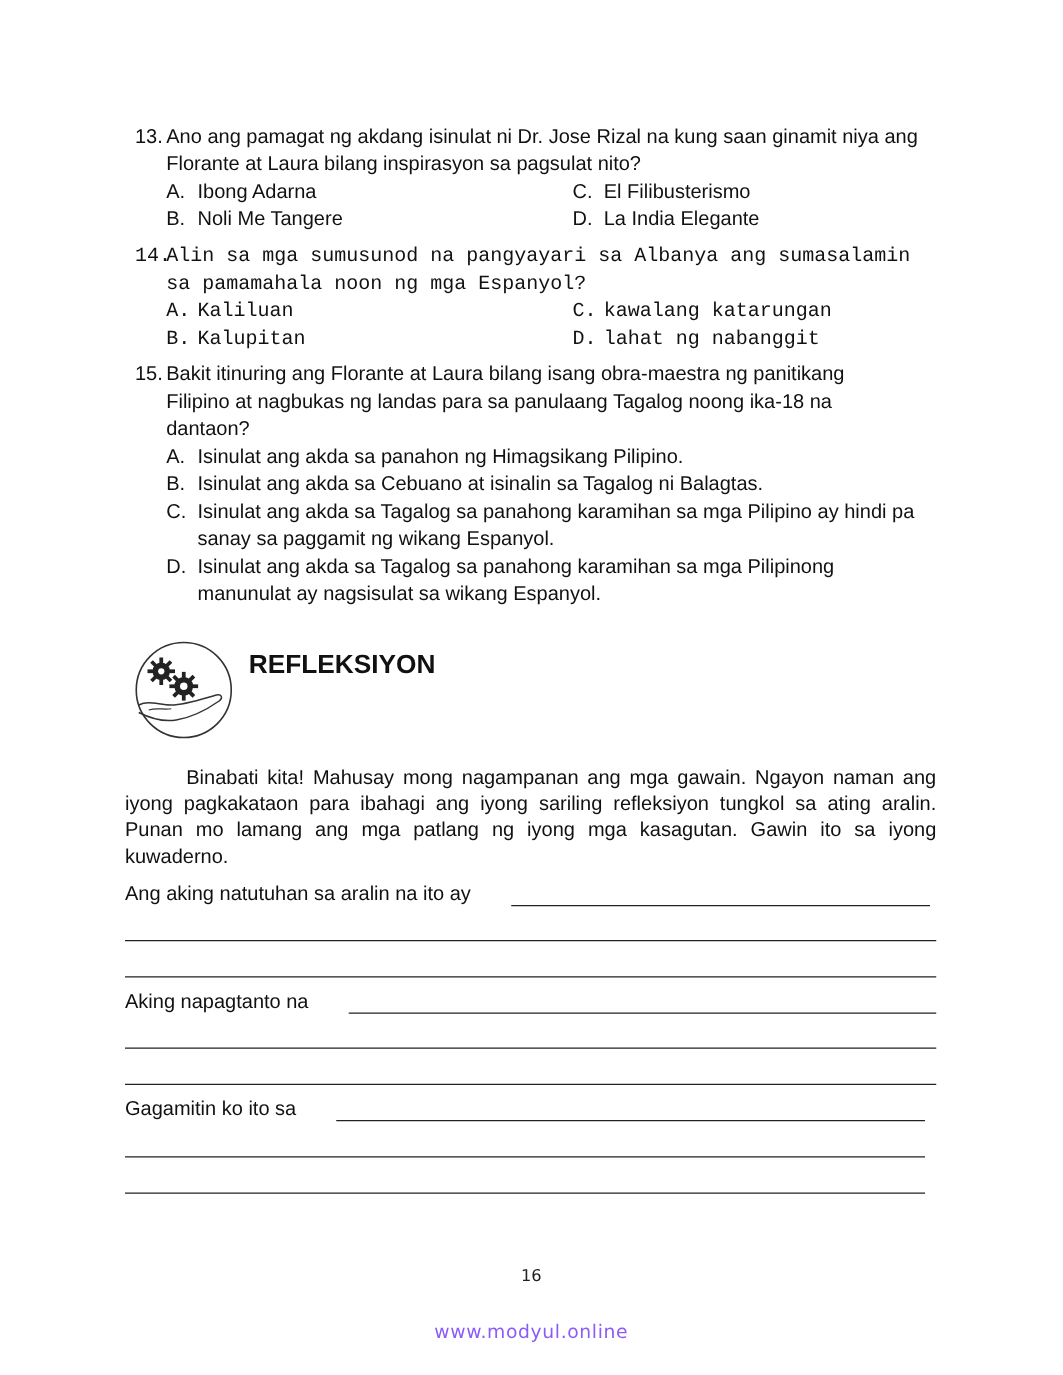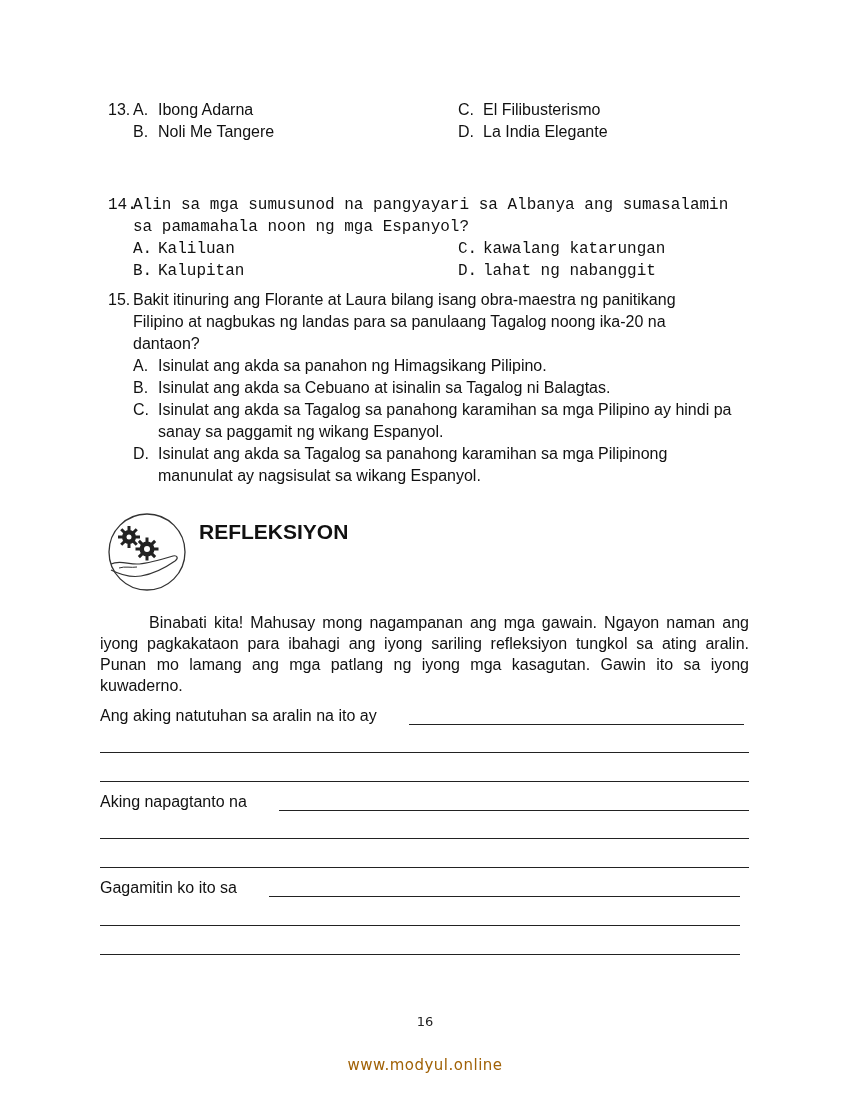--- a/index.html
+++ b/index.html
@@ -16,27 +16,28 @@
   .refl-title { font-weight: bold; font-size: 21px; margin-left: 12px; margin-top: 8px; }
   .para { position: absolute; left: 100px; top: 612px; width: 649px; line-height: 21px;
           text-align: justify; text-indent: 49px; }
   .fill { position: absolute; left: 100px; display: flex; align-items: flex-end; gap: 28px; }
   .fill .lbl { white-space: nowrap; padding-right: 4px; }
   .fill .line { flex: 1; border-bottom: 1px solid #222; height: 16px; }
   .rule { position: absolute; left: 100px; border-bottom: 1px solid #222; }
   .pagenum { position: absolute; top: 1014px; left: 0; width: 850px; text-align: center;
              font-family: "DejaVu Sans", sans-serif; font-size: 13px; color: #222; }
   .watermark { position: absolute; top: 1056px; left: 0; width: 850px; text-align: center;
-               font-family: "DejaVu Sans", sans-serif; font-size: 15px; color: #a16207; letter-spacing: 0.5px; }
+               font-family: "DejaVu Sans", sans-serif; font-size: 15px; color: #8b5cf6; letter-spacing: 0.5px; }
 </style>
 </head>
 <body>
 
 <div class="q" style="top:99px;">
   <span class="num">13.</span>
+  <div class="stem">Ano ang pamagat ng akdang isinulat ni Dr. Jose Rizal na kung saan ginamit niya ang Florante at Laura bilang inspirasyon sa pagsulat nito?</div>
   <div class="opts">
     <div class="opt">
         <span class="letter">A.</span>
         <span>Ibong Adarna</span>
       </div>
     <div class="opt">
         <span class="letter">C.</span>
         <span>El  Filibusterismo</span>
       </div>
     <div class="opt">
@@ -68,21 +69,21 @@
       </div>
     <div class="opt">
         <span class="letter">D.</span>
         <span>lahat ng nabanggit</span>
       </div>
   </div>
 </div>
 
 <div class="q" style="top:289px;">
   <span class="num">15.</span>
-  <div class="stem" style="width:590px;">Bakit itinuring ang Florante at Laura bilang isang obra-maestra ng panitikang Filipino at nagbukas ng landas para sa panulaang Tagalog noong ika-20 na dantaon?</div>
+  <div class="stem" style="width:590px;">Bakit itinuring ang Florante at Laura bilang isang obra-maestra ng panitikang Filipino at nagbukas ng landas para sa panulaang Tagalog noong ika-18 na dantaon?</div>
   <div class="opt-list">
     <div class="opt">
         <span class="letter">A.</span>
         <span>Isinulat ang akda sa panahon ng Himagsikang Pilipino.</span>
       </div>
     <div class="opt">
         <span class="letter">B.</span>
         <span>Isinulat ang akda sa Cebuano at isinalin sa Tagalog ni Balagtas.</span>
       </div>
     <div class="opt" style="width:600px;">

